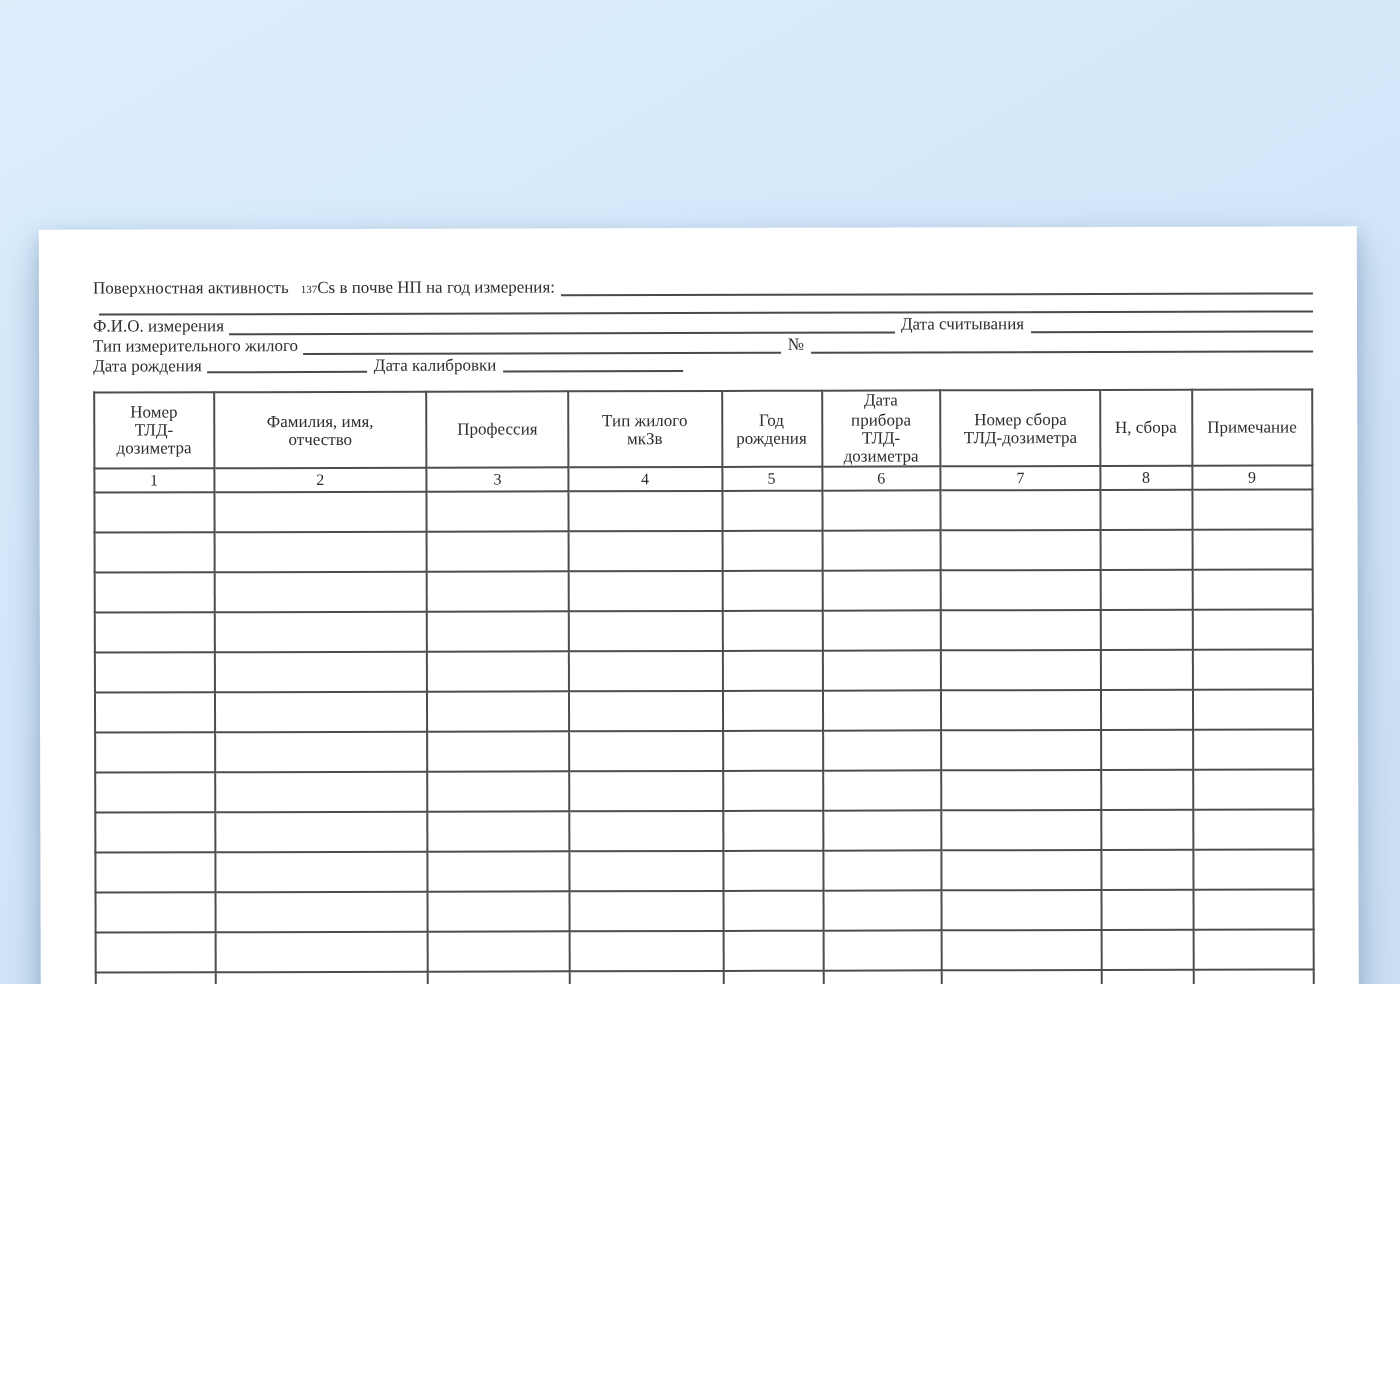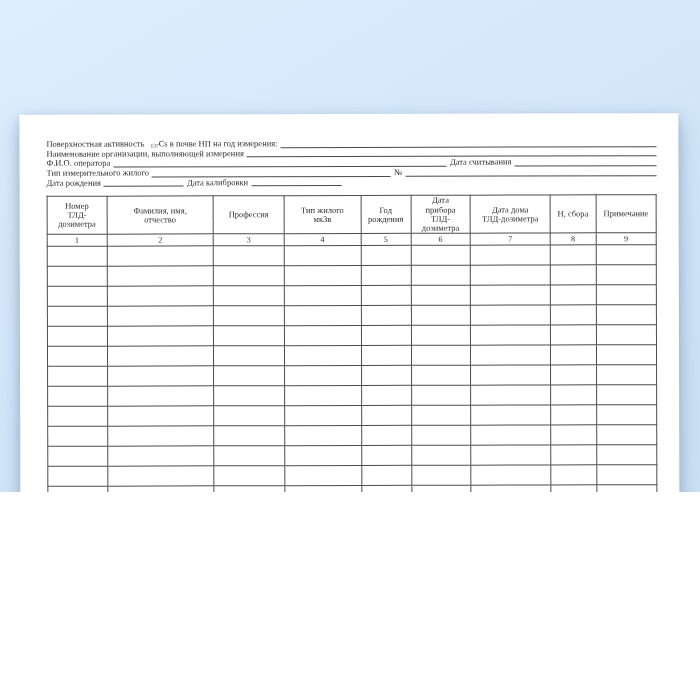--- a/index.html
+++ b/index.html
@@ -90,26 +90,25 @@
     <div class="doc-head">
 
       <div class="hline">
         <span class="lbl">Поверхностная активность</span>
           <sup class="iso">137</sup>
           <span class="lbl">Cs в почве НП на год измерения:</span>
         <span class="fill grow1 last"></span>
       </div>
 
       <div class="hline">
-        <span class="lbl">Наименование организации, выполняющей измерения</span>
         <span class="fill grow1 last"></span>
       </div>
 
       <div class="hline">
-        <span class="lbl">Ф.И.О. оператора</span>
+        <span class="lbl">Ф.И.О. измерения</span>
         <span class="fill grow235"></span>
         <span class="lbl">Дата считывания</span>
         <span class="fill grow1 last"></span>
       </div>
 
       <div class="hline">
         <span class="lbl">Тип измерительного жилого</span>
         <span class="fill grow095"></span>
         <span class="lbl">№</span>
         <span class="fill grow1 last"></span>
@@ -143,21 +142,21 @@
             <th>Фамилия, имя,
 отчество</th>
             <th>Профессия</th>
             <th>Тип жилого
 мкЗв</th>
             <th>Год
 рождения</th>
             <th>Дата
 прибора
 ТЛД-дозиметра</th>
-            <th>Дата дома
+            <th>Номер сбора
 ТЛД-дозиметра</th>
             <th>Н, сбора</th>
             <th>Примечание</th>
           </tr>
           <tr class="number-row">
             <td>1</td>
             <td>2</td>
             <td>3</td>
             <td>4</td>
             <td>5</td>

